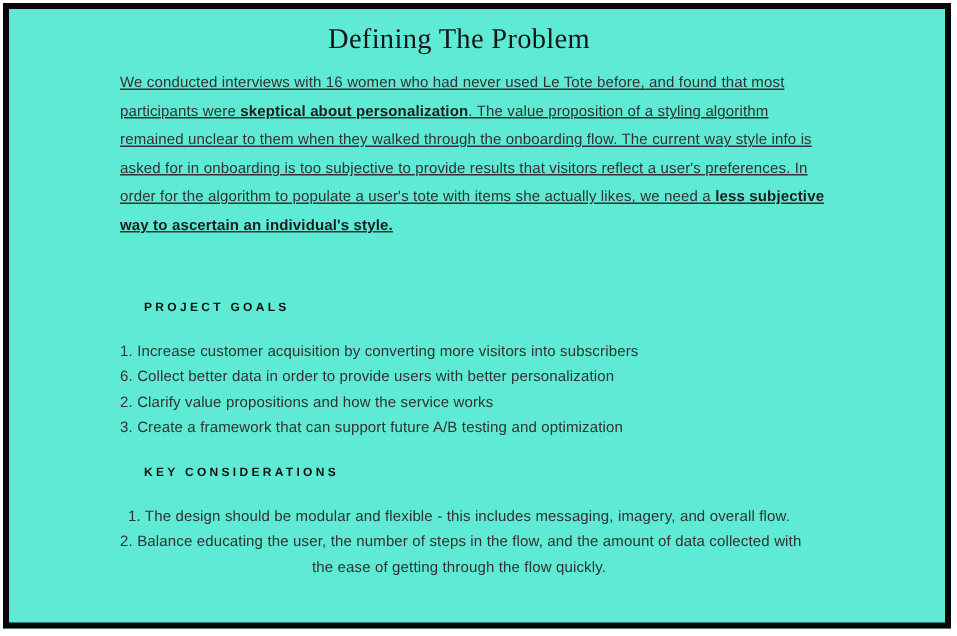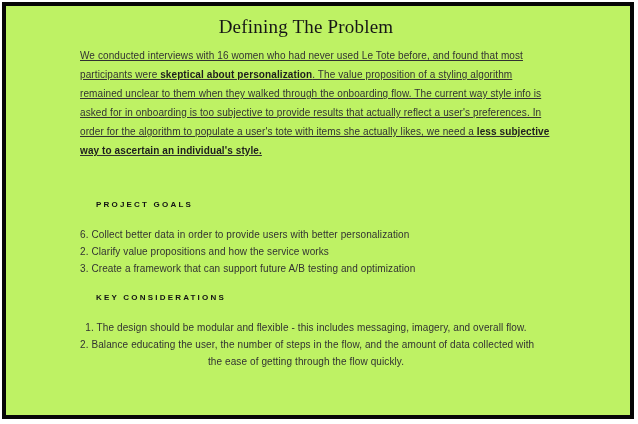--- a/index.html
+++ b/index.html
@@ -7,21 +7,21 @@
     width: 638px; height: 424px;
     background: #ffffff;
     font-family: "Liberation Sans", sans-serif;
   }
   .page {
     position: absolute;
     left: 2px; top: 2px;
     width: 632px; height: 417px;
     box-sizing: border-box;
     border: 4px solid #060606;
-    background: #bef264;
+    background: #5eead4;
     overflow: hidden;
   }
   .content {
     position: absolute;
     left: 74px; top: 0;
     width: 452px;
     color: #323232;
   }
   .title {
     margin: 10px 0 0 0;
@@ -63,28 +63,29 @@
 </head>
 <body>
 
 <div class="page">
   <div class="content">
     <h1 class="title">Defining The Problem</h1>
     <div class="intro">
         <div class="line"><span>We conducted interviews with 16 women who had never used Le Tote before, and found that most</span></div>
         <div class="line"><span>participants were </span><span class="b">skeptical about personalization</span><span>. The value proposition of a styling algorithm</span></div>
         <div class="line"><span>remained unclear to them when they walked through the onboarding flow. The current way style info is</span></div>
-        <div class="line"><span>asked for in onboarding is too subjective to provide results that actually reflect a user's preferences. In</span></div>
+        <div class="line"><span>asked for in onboarding is too subjective to provide results that visitors reflect a user's preferences. In</span></div>
         <div class="line"><span>order for the algorithm to populate a user's tote with items she actually likes, we need a </span><span class="b">less subjective</span></div>
         <div class="line"><span class="b">way to ascertain an individual's style.</span></div>
       </div>
     <div>
         <section class="section sec-project-goals">
           <h2 class="section-heading">PROJECT GOALS</h2>
           <div class="sec-lines">
+            <div class="line">1. Increase customer acquisition by converting more visitors into subscribers</div>
             <div class="line">6. Collect better data in order to provide users with better personalization</div>
             <div class="line">2. Clarify value propositions and how the service works</div>
             <div class="line">3. Create a framework that can support future A/B testing and optimization</div>
           </div>
         </section>
         <section class="section sec-key-considerations">
           <h2 class="section-heading">KEY CONSIDERATIONS</h2>
           <div class="sec-lines">
             <div class="line">1. The design should be modular and flexible - this includes messaging, imagery, and overall flow.</div>
             <div class="line">2. Balance educating the user, the number of steps in the flow, and the amount of data collected with</div>

